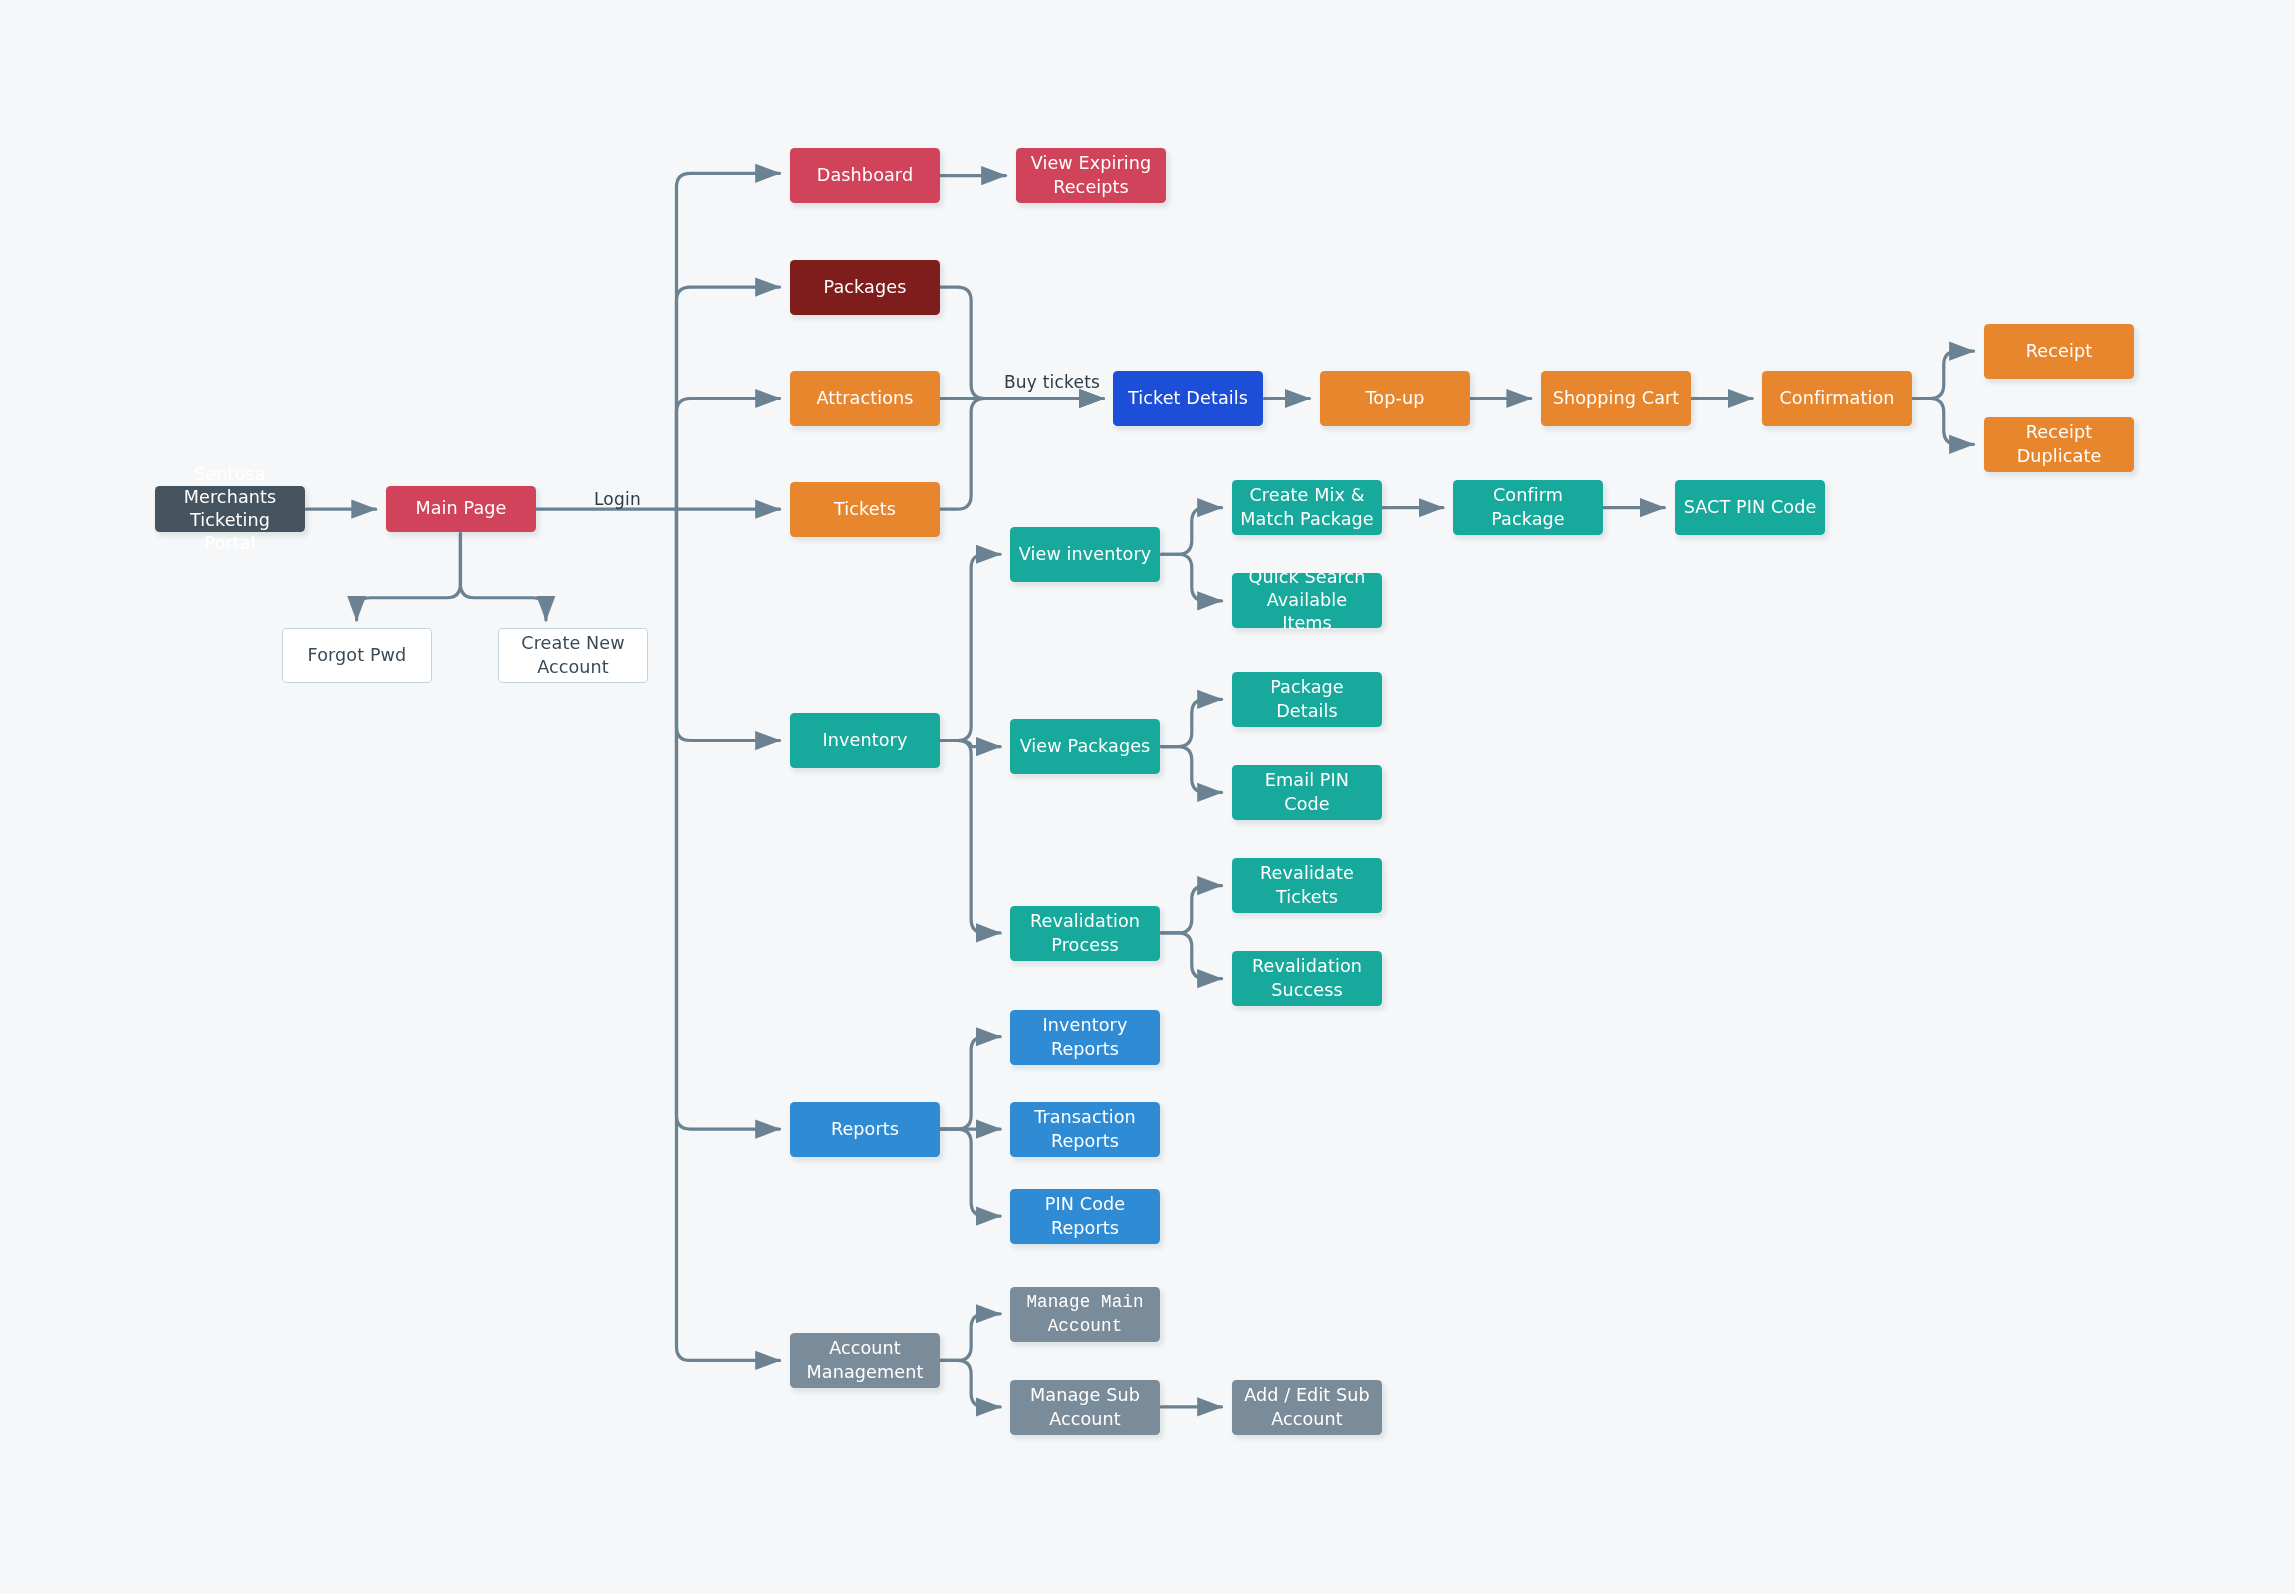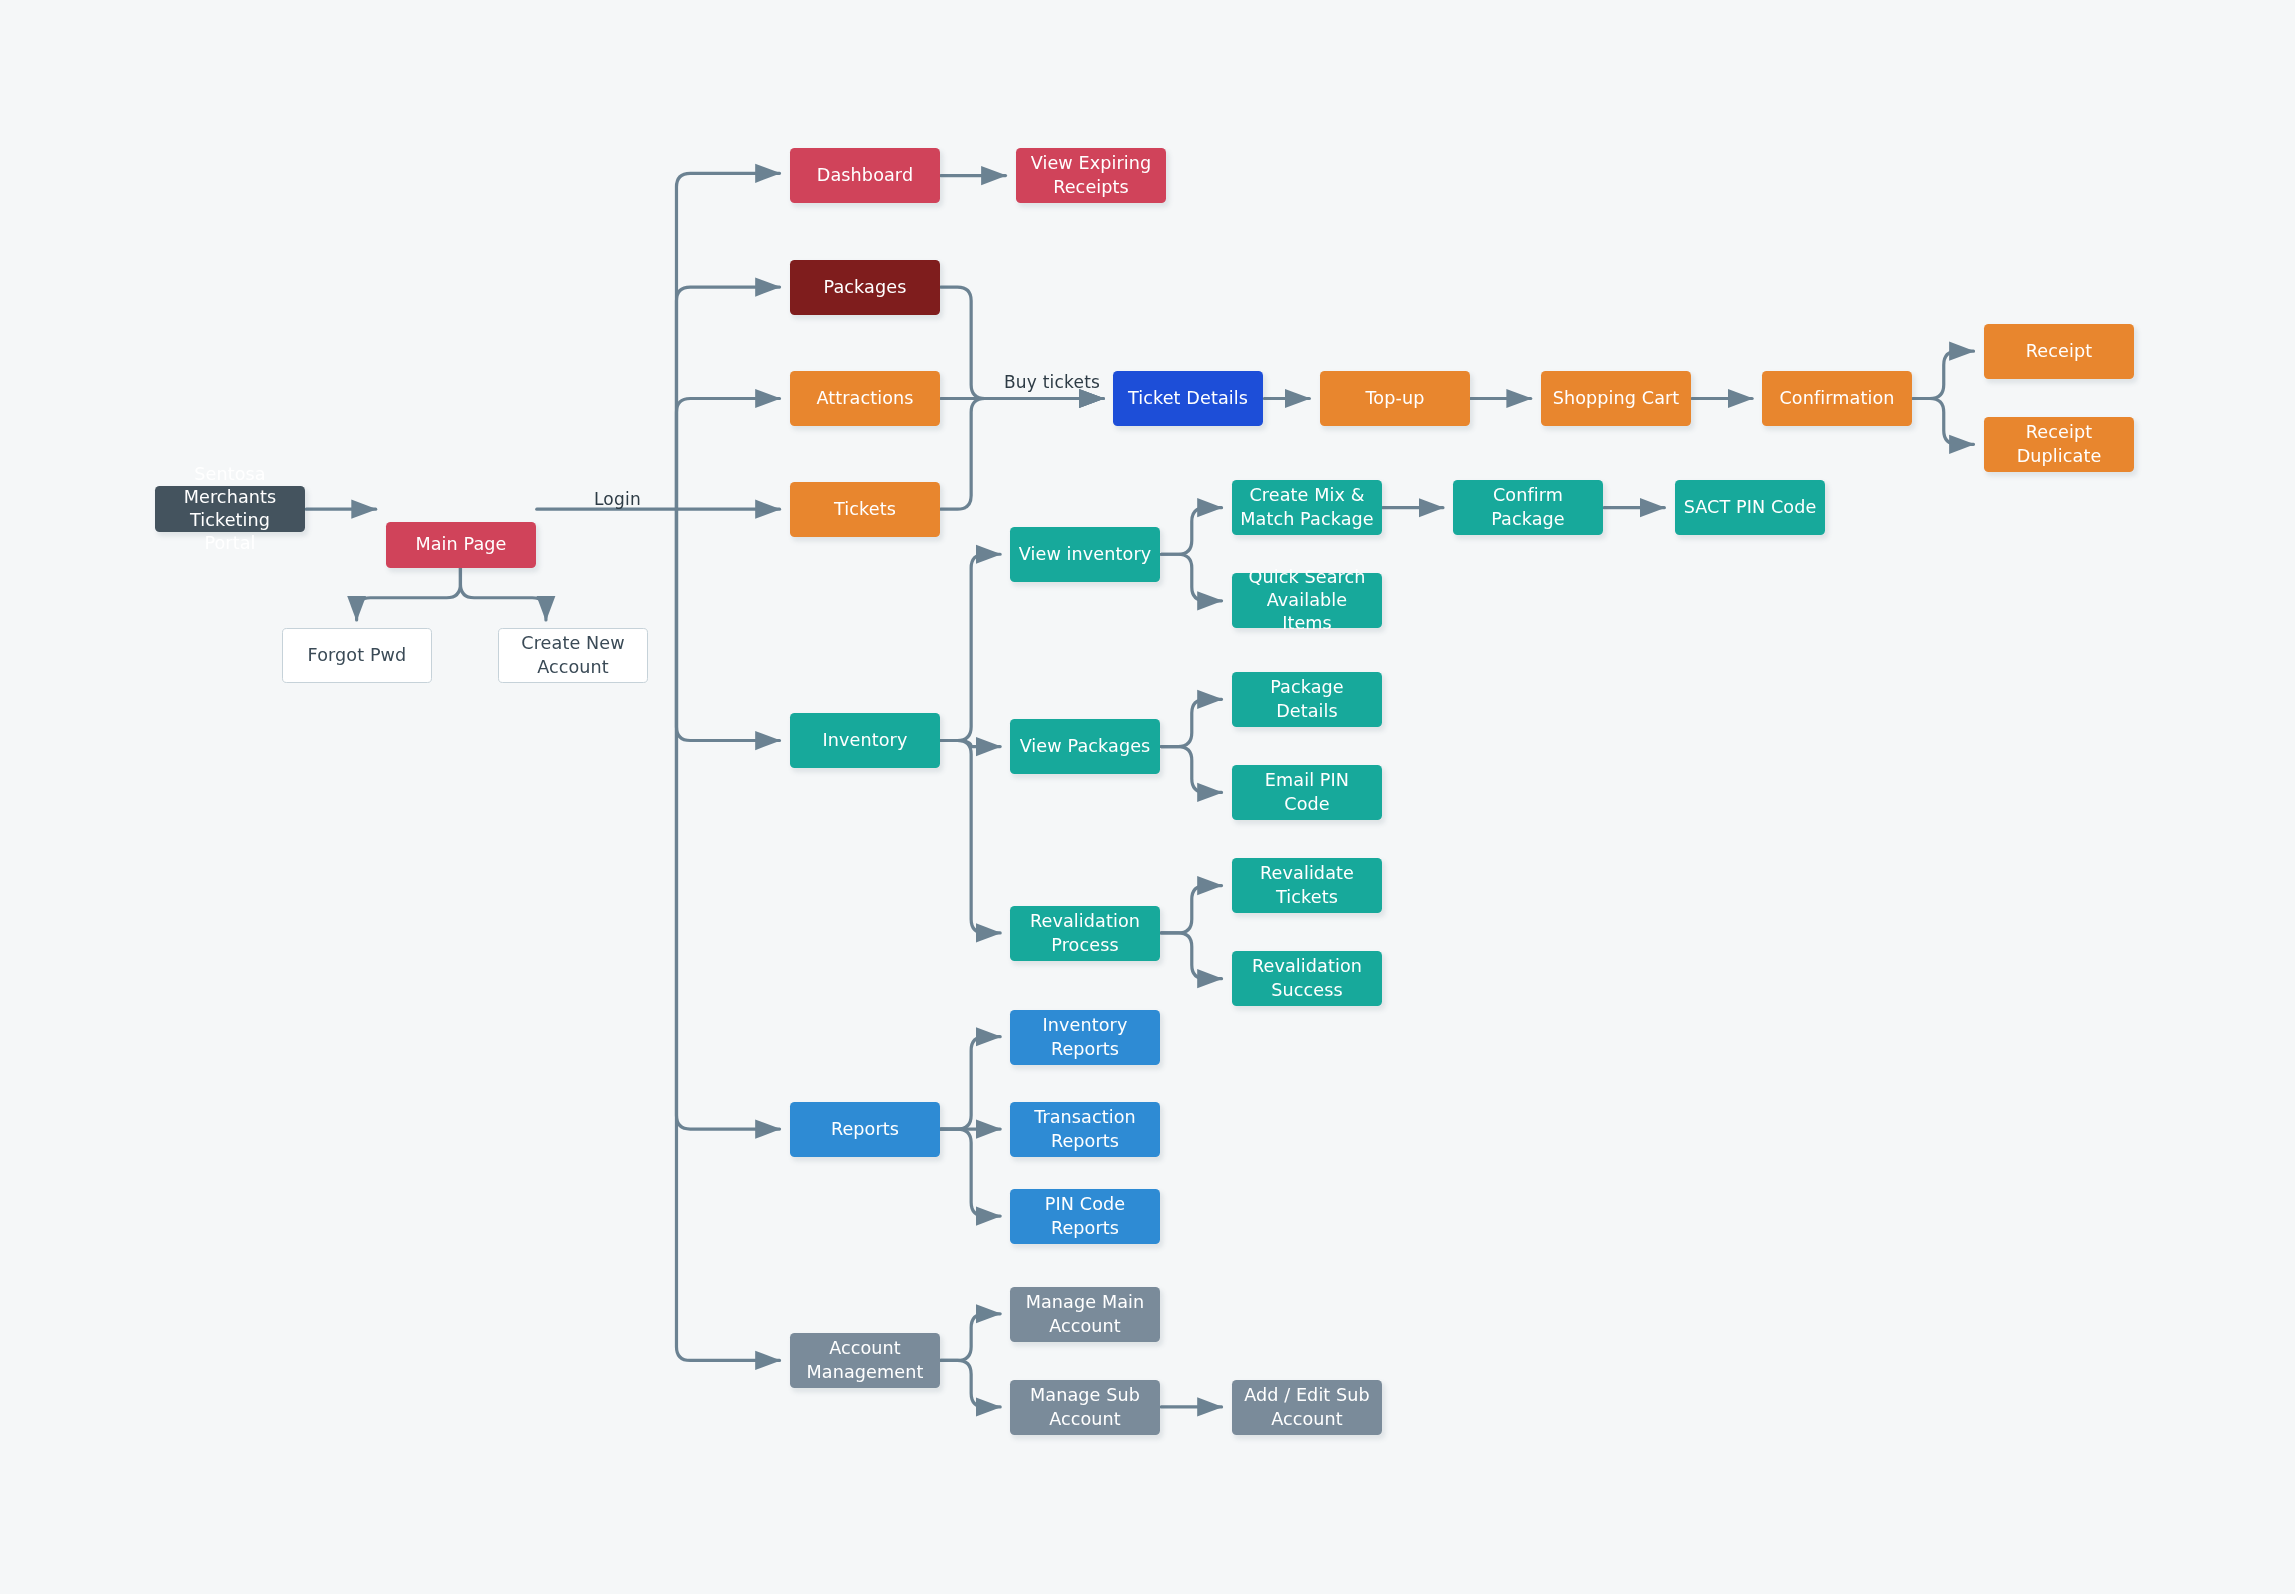--- a/index.html
+++ b/index.html
@@ -119,21 +119,21 @@
       <path d="M1521,1843 L1600,1843" marker-end="url(#ah)"></path>
     </g>
   </svg>
 
   <div id="labels">
       <div class="edge-label" style="left: 594px; top: 489px;">Login</div>
       <div class="edge-label" style="left: 1004px; top: 372px;">Buy tickets</div>
     </div>
   <div id="nodes">
       <div class="node" style="left: 155px; top: 486px; width: 150px; height: 46px; background: rgb(68, 83, 94);">Sentosa Merchants Ticketing Portal</div>
-      <div class="node" style="left: 386px; top: 486px; width: 150px; height: 46px; background: rgb(208, 67, 90); margin-top: 36px;">Main Page</div>
+      <div class="node" style="left: 386px; top: 486px; width: 150px; height: 46px; background: rgb(208, 67, 90);">Main Page</div>
       <div class="node plain" style="left: 282px; top: 628px; width: 150px; height: 55px;">Forgot Pwd</div>
       <div class="node plain" style="left: 471px; top: 628px; width: 150px; height: 55px; margin-left: 27px;">Create New Account</div>
       <div class="node" style="left: 790px; top: 148px; width: 150px; height: 55px; background: rgb(208, 67, 90);">Dashboard</div>
       <div class="node" style="left: 1016px; top: 148px; width: 150px; height: 55px; background: rgb(208, 67, 90);">View Expiring Receipts</div>
       <div class="node" style="left: 790px; top: 260px; width: 150px; height: 55px; background: #7f1d1d;">Packages</div>
       <div class="node" style="left: 790px; top: 371px; width: 150px; height: 55px; background: rgb(232, 134, 46);">Attractions</div>
       <div class="node" style="left: 790px; top: 482px; width: 150px; height: 55px; background: rgb(232, 134, 46);">Tickets</div>
       <div class="node" style="left: 1113px; top: 371px; width: 150px; height: 55px; background: #1d4ed8;">Ticket Details</div>
       <div class="node" style="left: 1320px; top: 371px; width: 150px; height: 55px; background: rgb(232, 134, 46);">Top-up</div>
       <div class="node" style="left: 1541px; top: 371px; width: 150px; height: 55px; background: rgb(232, 134, 46);">Shopping Cart</div>
@@ -150,19 +150,19 @@
       <div class="node" style="left: 1232px; top: 672px; width: 150px; height: 55px; background: rgb(23, 169, 155);">Package Details</div>
       <div class="node" style="left: 1232px; top: 765px; width: 150px; height: 55px; background: rgb(23, 169, 155);">Email PIN Code</div>
       <div class="node" style="left: 1010px; top: 906px; width: 150px; height: 55px; background: rgb(23, 169, 155);">Revalidation Process</div>
       <div class="node" style="left: 1232px; top: 858px; width: 150px; height: 55px; background: rgb(23, 169, 155);">Revalidate Tickets</div>
       <div class="node" style="left: 1232px; top: 951px; width: 150px; height: 55px; background: rgb(23, 169, 155);">Revalidation Success</div>
       <div class="node" style="left: 790px; top: 1102px; width: 150px; height: 55px; background: rgb(46, 139, 212);">Reports</div>
       <div class="node" style="left: 1010px; top: 1010px; width: 150px; height: 55px; background: rgb(46, 139, 212);">Inventory Reports</div>
       <div class="node" style="left: 1010px; top: 1102px; width: 150px; height: 55px; background: rgb(46, 139, 212);">Transaction Reports</div>
       <div class="node" style="left: 1010px; top: 1189px; width: 150px; height: 55px; background: rgb(46, 139, 212);">PIN Code Reports</div>
       <div class="node" style="left: 790px; top: 1333px; width: 150px; height: 55px; background: rgb(122, 139, 154);">Account Management</div>
-      <div class="node" style="left: 1010px; top: 1287px; width: 150px; height: 55px; background: rgb(122, 139, 154);">Manage Main Account</div>
+      <div class="node" style="left: 1010px; top: 1287px; width: 150px; height: 55px; background: rgb(122, 139, 154); font-family: Liberation Mono, monospace;">Manage Main Account</div>
       <div class="node" style="left: 1010px; top: 1380px; width: 150px; height: 55px; background: rgb(122, 139, 154);">Manage Sub Account</div>
       <div class="node" style="left: 1232px; top: 1380px; width: 150px; height: 55px; background: rgb(122, 139, 154);">Add / Edit Sub Account</div>
     </div>
 
 </div>
 
 
 </body></html>

